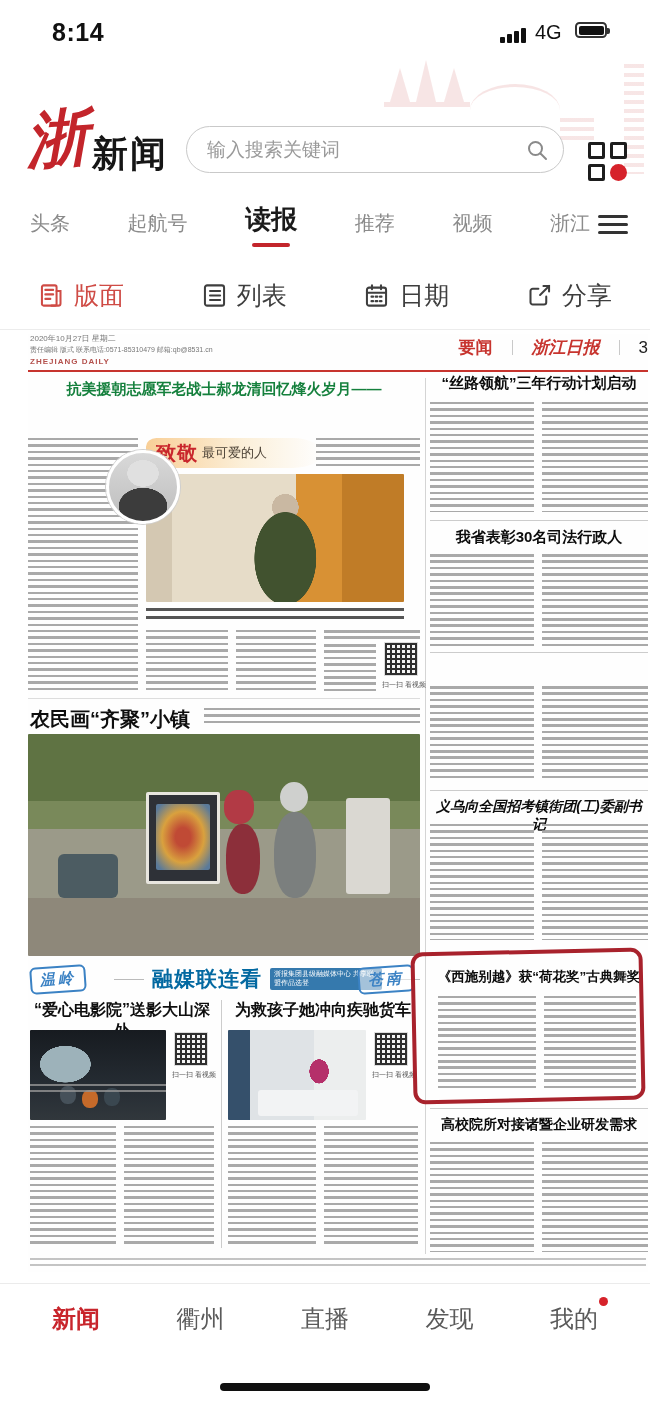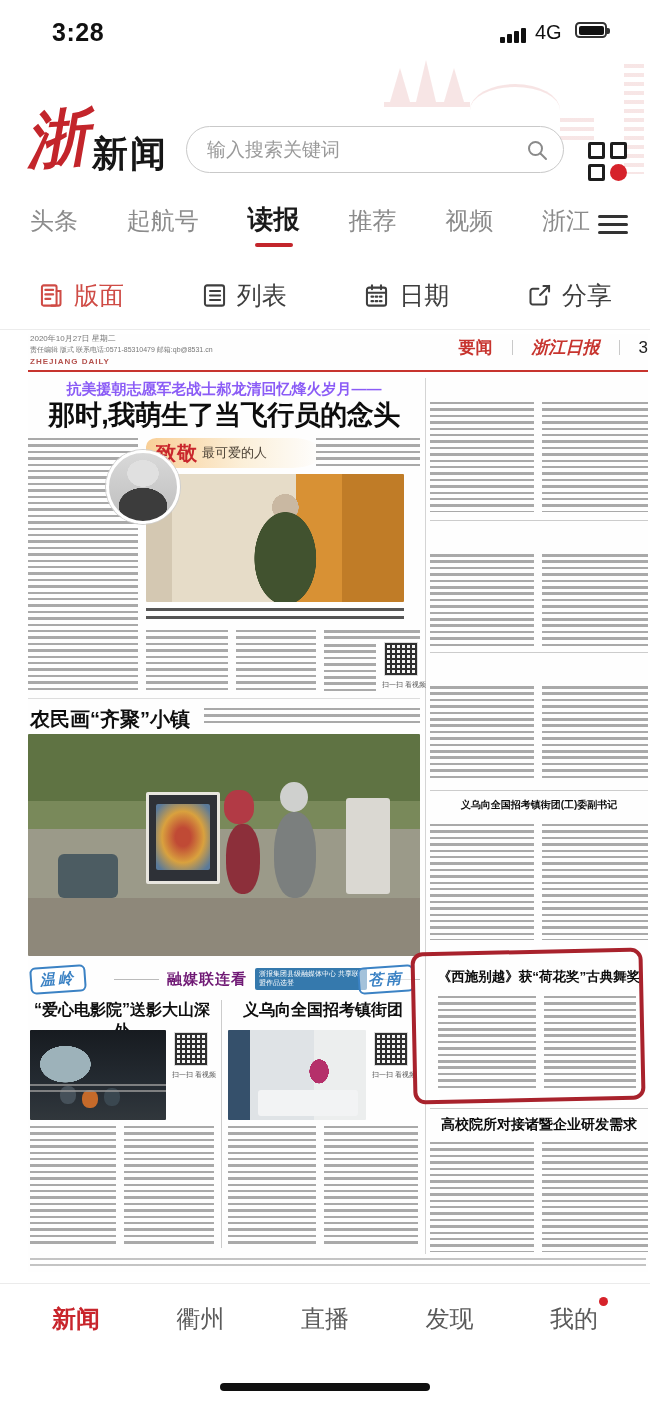--- a/index.html
+++ b/index.html
@@ -30,21 +30,21 @@
   .search { position:absolute; left:186px; top:126px; width:378px; height:47px; border:1.5px solid #c9c9c9; border-radius:24px; background:#fff; display:flex; align-items:center; }
   .search input { flex:1; border:none; outline:none; background:transparent; font-size:19px; color:#6d28d9; padding:0 8px 0 20px; font-family:inherit; }
   .search input::placeholder { color:#9a9a9a; }
   .search svg { margin-right:14px; flex:0 0 auto; }
   .gridicon { position:absolute; left:588px; top:142px; width:40px; height:40px; display:grid; grid-template-columns:17px 17px; grid-template-rows:17px 17px; gap:5px; }
   .gridicon b { border:3px solid #1d1d1d; border-radius:2px; }
   .gridicon s { background:#d6222a; border-radius:50%; }
 
   
   .tabs { position:absolute; left:30px; top:202px; width:560px; display:flex; justify-content:space-between; align-items:flex-end; }
-  .tab { font-size:24px; color:#8b8b8b; position:relative; padding-bottom:10px; cursor:pointer; }
+  .tab { font-size:20px; color:#8b8b8b; position:relative; padding-bottom:10px; cursor:pointer; }
   .tab.active { font-size:26px; color:#1a1a1a; font-weight:700; }
   .tab.active::after { content:""; position:absolute; left:50%; transform:translateX(-50%); bottom:0; width:38px; height:4px; border-radius:2px; background:#c3252b; }
   .ham { position:absolute; left:598px; top:210px; width:30px; cursor:pointer; }
   .ham i { display:block; height:3px; background:#333; border-radius:2px; margin:5px 0; }
 
   
   .toolbar { position:absolute; left:0; top:262px; width:650px; height:68px; background:#fff; border-bottom:1px solid #ececec; display:flex; align-items:center; justify-content:space-between; padding:0 38px; }
   .tool { display:flex; align-items:center; gap:9px; color:#3e3e3e; cursor:pointer; }
   .tool span { font-size:25px; }
   .tool.active { color:#cf4b45; }
@@ -58,21 +58,21 @@
   .mast-right .bar { width:1px; height:15px; background:#c9c9c9; }
   .mast-right .nm { font-family:"DejaVu Serif", serif; font-style:italic; font-weight:900; font-size:17px; color:#c7342e; }
   .mast-right .pg { font-size:17px; color:#222; }
   .redrule { position:absolute; left:0; top:36px; width:620px; height:2px; background:#c7342e; }
   .vdiv { position:absolute; left:397px; top:44px; width:1px; height:876px; background:#d4d4d4; }
   .hl { position:absolute; height:1px; background:#ccc; }
 
   .gk { position:absolute; background-image:repeating-linear-gradient(to bottom, #949494 0 2.5px, rgba(0,0,0,0) 2.5px 6.4px); opacity:.8; }
   .gkd { position:absolute; background-image:repeating-linear-gradient(to bottom, #555 0 3px, rgba(0,0,0,0) 3px 8px); }
 
-  .kicker { position:absolute; left:0; top:46px; width:392px; text-align:center; font-size:15px; font-weight:700; color:#8b5cf6; }
+  .kicker { position:absolute; left:0; top:46px; width:392px; text-align:center; font-size:15px; font-weight:700; color:#15803d; }
   .h1 { position:absolute; left:0; top:63px; width:392px; text-align:center; font-size:27px; font-weight:900; color:#0d0d0d; letter-spacing:-.5px; }
 
   .badge { position:absolute; left:118px; top:104px; width:176px; height:30px; border-radius:18px 50px 50px 18px / 15px 26px 26px 15px;
            background:linear-gradient(90deg, rgba(244,168,66,.55), rgba(246,205,130,.30) 55%, rgba(246,205,130,0)); display:flex; align-items:center; padding-left:10px; }
   .badge .b1 { font-size:20px; font-weight:900; color:#c9262c; letter-spacing:1px; }
   .badge .b2 { font-size:13px; font-weight:400; color:#4c4236; margin-left:4px; }
 
   .portrait { position:absolute; left:78px; top:116px; width:74px; height:74px; border-radius:50%; border:3px solid #fff;
               background:radial-gradient(26px 22px at 50% 30%, #e0e0e0 60%, transparent 61%), radial-gradient(40px 30px at 50% 78%, #3c3c3c 60%, transparent 61%), linear-gradient(#d9d9d9, #bdbdbd);
               box-shadow:0 0 0 1px #cfcfcf; z-index:3; }
@@ -86,21 +86,21 @@
         background-image:repeating-linear-gradient(90deg, #2e2e2e 0 2px, transparent 2px 5px), repeating-linear-gradient(#2e2e2e 0 2px, #f4f4f4 2px 5px); }
   .qrcap { position:absolute; font-size:7px; color:#555; white-space:nowrap; }
 
   .sec-title { position:absolute; font-weight:900; color:#0e0e0e; }
   .ph-rail { left:0; top:400px; width:392px; height:222px;
       background:linear-gradient(#5f7343 0 30%, #79895a 30% 43%, #9b9a89 43% 74%, #8e887a 74% 100%); }
   .blob { position:absolute; border-radius:45%; }
 
   .union { position:absolute; left:86px; top:630px; width:306px; height:30px; display:flex; align-items:center; gap:8px; }
   .union .ln { flex:1; height:1px; background:#bbb; }
-  .union .t { font-size:15px; font-weight:900; color:#701a75; letter-spacing:1px; white-space:nowrap; }
+  .union .t { font-size:21px; font-weight:900; color:#0369a1; letter-spacing:1px; white-space:nowrap; }
   .union .bdg { background:#3579ad; color:#fff; font-size:7px; line-height:1.25; padding:2px 4px; width:112px; border-radius:2px; }
 
   .stamp { position:absolute; width:56px; height:27px; border:2px solid #3b82c4; border-radius:6px; color:#3b82c4;
            font-family:"DejaVu Serif", serif; font-style:italic; font-weight:700; font-size:15px; letter-spacing:3px;
            display:flex; align-items:center; justify-content:center; transform:rotate(-4deg); background:rgba(255,255,255,.55); }
 
   .loc-head { position:absolute; font-size:16px; font-weight:900; color:#0e0e0e; text-align:center; }
   .ph-night { left:2px; top:696px; width:136px; height:90px; background:radial-gradient(36px 26px at 26% 38%, #9db2ba 70%, transparent 71%), linear-gradient(#171b20, #262d34 65%, #31373c); }
   .ph-hosp { left:200px; top:696px; width:138px; height:90px; background:radial-gradient(16px 20px at 66% 46%, #b5306a 60%, transparent 61%), linear-gradient(90deg, #35506b 0 16%, #dfe3e6 16% 62%, #eceeee 62% 100%); }
 
@@ -113,21 +113,21 @@
   .bn.active { color:#c8252c; font-weight:700; }
   .bn .dot { position:absolute; right:-10px; top:-6px; width:9px; height:9px; border-radius:50%; background:#d6222a; }
   .homebar { position:absolute; left:220px; top:1383px; width:210px; height:8px; border-radius:4px; background:#101010; }
 </style>
 </head>
 <body>
 
 <div id="stage">
 
   <div class="statusbar">
-    <div class="time">3:28</div>
+    <div class="time">8:14</div>
     <div class="sig">
         <i style="height:6px"></i>
         <i style="height:9px"></i>
         <i style="height:12px"></i>
         <i style="height:15px"></i>
       </div>
     <div class="net">4G</div>
     <div class="batt"></div>
   </div>
 
@@ -225,21 +225,20 @@
       <span class="sec">要闻</span>
       <span class="bar"></span>
       <span class="nm">浙江日报</span>
       <span class="bar"></span>
       <span class="pg">3</span>
     </div>
     <div class="redrule"></div>
     <div class="vdiv"></div>
 
     <div class="kicker">抗美援朝志愿军老战士郝龙清回忆烽火岁月——</div>
-    <div class="h1">那时,我萌生了当飞行员的念头</div>
     <div class="gk" style="left:0; top:104px; width:110px; height:254px;"></div>
     <div class="badge">
       <span class="b1">致敬</span>
         <span class="b2">最可爱的人</span>
     </div>
     <div class="portrait"></div>
     <div class="photo ph-interview"></div>
     <div class="gkd cap-interview"></div>
     <div class="gk" style="left:288px; top:104px; width:104px; height:32px;"></div>
     <div class="gk" style="left:118px; top:296px; width:82px; height:62px;"></div>
@@ -266,21 +265,21 @@
     <div class="union">
       <span class="ln"></span>
       <span class="t">融媒联连看</span>
       <span class="bdg">浙报集团县级融媒体中心 共享联盟作品选登</span>
       <span class="ln"></span>
     </div>
     <div class="stamp" style="left:2px; top:632px;">温岭</div>
     <div class="stamp" style="left:330px; top:632px;">苍南</div>
 
     <div class="loc-head" style="left:0; top:666px; width:188px;">“爱心电影院”送影大山深处</div>
-    <div class="loc-head" style="left:198px; top:666px; width:194px;">义乌向全国招考镇街团</div>
+    <div class="loc-head" style="left:198px; top:666px; width:194px;">为救孩子她冲向疾驰货车</div>
     <div class="hl" style="left:193px; top:666px; width:1px; height:248px; background:#ccc;"></div>
     <div class="photo ph-night">
       <div class="blob" style="left:30px; top:56px; width:16px; height:18px; background:#46515a;"></div>
       <div class="blob" style="left:52px; top:60px; width:16px; height:18px; background:#c56a2a;"></div>
       <div class="blob" style="left:74px; top:58px; width:16px; height:18px; background:#3a4750;"></div>
     </div>
     <div class="qr" style="left:146px; top:698px;"></div>
     <div class="qrcap" style="left:144px; top:736px;">扫一扫 看视频</div>
     <div class="gk" style="left:2px; top:750px; width:136px; height:8px;"></div>
     <div class="photo ph-hosp">
@@ -288,33 +287,35 @@
     </div>
     <div class="qr" style="left:346px; top:698px;"></div>
     <div class="qrcap" style="left:344px; top:736px;">扫一扫 看视频</div>
     <div class="gk" style="left:2px; top:792px; width:86px; height:122px;"></div>
     <div class="gk" style="left:96px; top:792px; width:90px; height:122px;"></div>
     <div class="gk" style="left:200px; top:792px; width:88px; height:122px;"></div>
     <div class="gk" style="left:296px; top:792px; width:94px; height:122px;"></div>
 
     <div class="gk" style="left:2px; top:924px; width:616px; height:8px; opacity:.55;"></div>
 
+    <div class="rt-head" style="top:40px; font-size:15px;">“丝路领航”三年行动计划启动</div>
     <div class="gk" style="left:402px; top:68px; width:104px; height:110px;"></div>
     <div class="gk" style="left:514px; top:68px; width:106px; height:110px;"></div>
     <div class="hl" style="left:402px; top:186px; width:218px;"></div>
 
+    <div class="rt-head" style="top:194px; font-size:15px;">我省表彰30名司法行政人</div>
     <div class="gk" style="left:402px; top:220px; width:104px; height:92px;"></div>
     <div class="gk" style="left:514px; top:220px; width:106px; height:92px;"></div>
     <div class="hl" style="left:402px; top:318px; width:218px;"></div>
 
     <div class="gk" style="left:402px; top:352px; width:104px; height:96px;"></div>
     <div class="gk" style="left:514px; top:352px; width:106px; height:96px;"></div>
     <div class="hl" style="left:402px; top:456px; width:218px;"></div>
 
-    <div class="rt-head" style="top:464px; font-size:10px;">义乌向全国招考镇街团(工)委副书记</div>
+    <div class="rt-head" style="top:464px; font-size:14px;font-style:italic;">义乌向全国招考镇街团(工)委副书记</div>
     <div class="gk" style="left:402px; top:490px; width:104px; height:116px;"></div>
     <div class="gk" style="left:514px; top:490px; width:106px; height:116px;"></div>
 
     <div class="redbox"></div>
     <div class="rt-head" style="top:634px; font-size:13.5px;">《西施别越》获“荷花奖”古典舞奖</div>
     <div class="gk" style="left:410px; top:662px; width:98px; height:92px;"></div>
     <div class="gk" style="left:516px; top:662px; width:92px; height:92px;"></div>
     <div class="hl" style="left:402px; top:774px; width:218px;"></div>
 
     <div class="rt-head" style="top:782px; font-size:14px;">高校院所对接诸暨企业研发需求</div>

